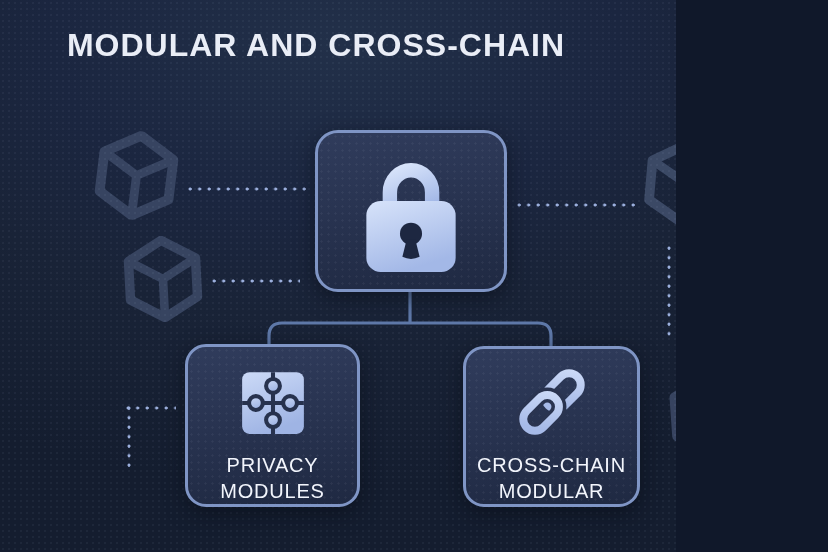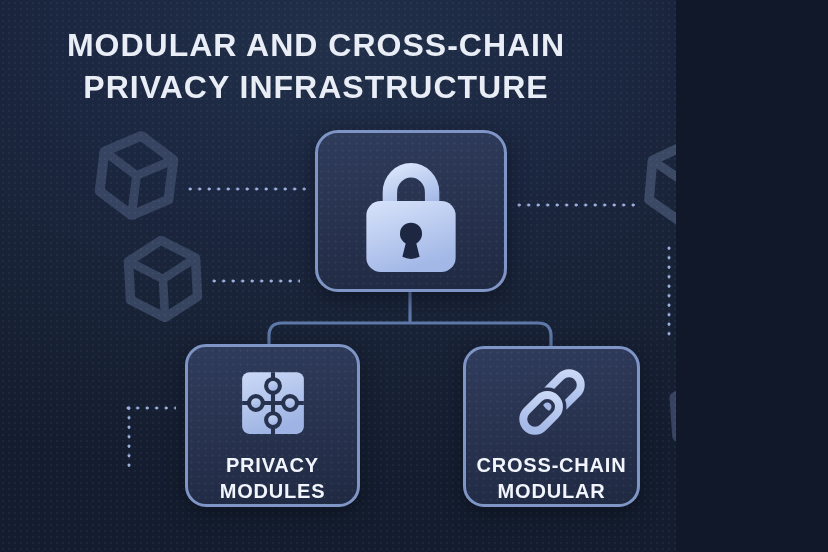--- a/index.html
+++ b/index.html
@@ -44,31 +44,30 @@
     display:flex;flex-direction:column;align-items:center;
   }
   .card-root{left:315px;top:130px;width:192px;height:162px;border-radius:23px;}
   .card-left{left:185px;top:344px;width:175px;height:163px;}
   .card-right{left:463px;top:346px;width:177px;height:161px;}
   .card .node-icon{margin-top:17px;}
   .card-root .node-icon{margin-top:21px;}
   .card-right .node-icon{margin-top:13px;}
   .node-label{
     margin-top:10px;text-align:center;white-space:pre-line;
-    color:#f2f5fc;font-weight:bold;font-size:20px;line-height:26px;letter-spacing:0.8px;
+    color:#f2f5fc;font-weight:normal;font-size:20px;line-height:26px;letter-spacing:0.8px;
   }
 </style>
 </head>
 <body>
 
 <div class="canvas">
 
   <div class="title">
     <div>MODULAR AND CROSS-CHAIN</div>
-    <div>PRIVACY INFRASTRUCTURE</div>
   </div>
 
   <div class="cube" style="left:92px;top:131px;transform:rotate(7deg);">
     <svg width="89" height="89" viewBox="0 0 100 100" fill="none" stroke="#394663" stroke-width="11" stroke-linejoin="round">
       <polygon points="50,5 89,27.5 89,72.5 50,95 11,72.5 11,27.5"></polygon>
       <path d="M11,27.5 L50,50 L89,27.5 M50,50 L50,95" stroke-width="10"></path>
     </svg>
   </div>
   <div class="cube" style="left:120px;top:236px;transform:rotate(-3deg);">
     <svg width="86" height="86" viewBox="0 0 100 100" fill="none" stroke="#394663" stroke-width="11" stroke-linejoin="round">

